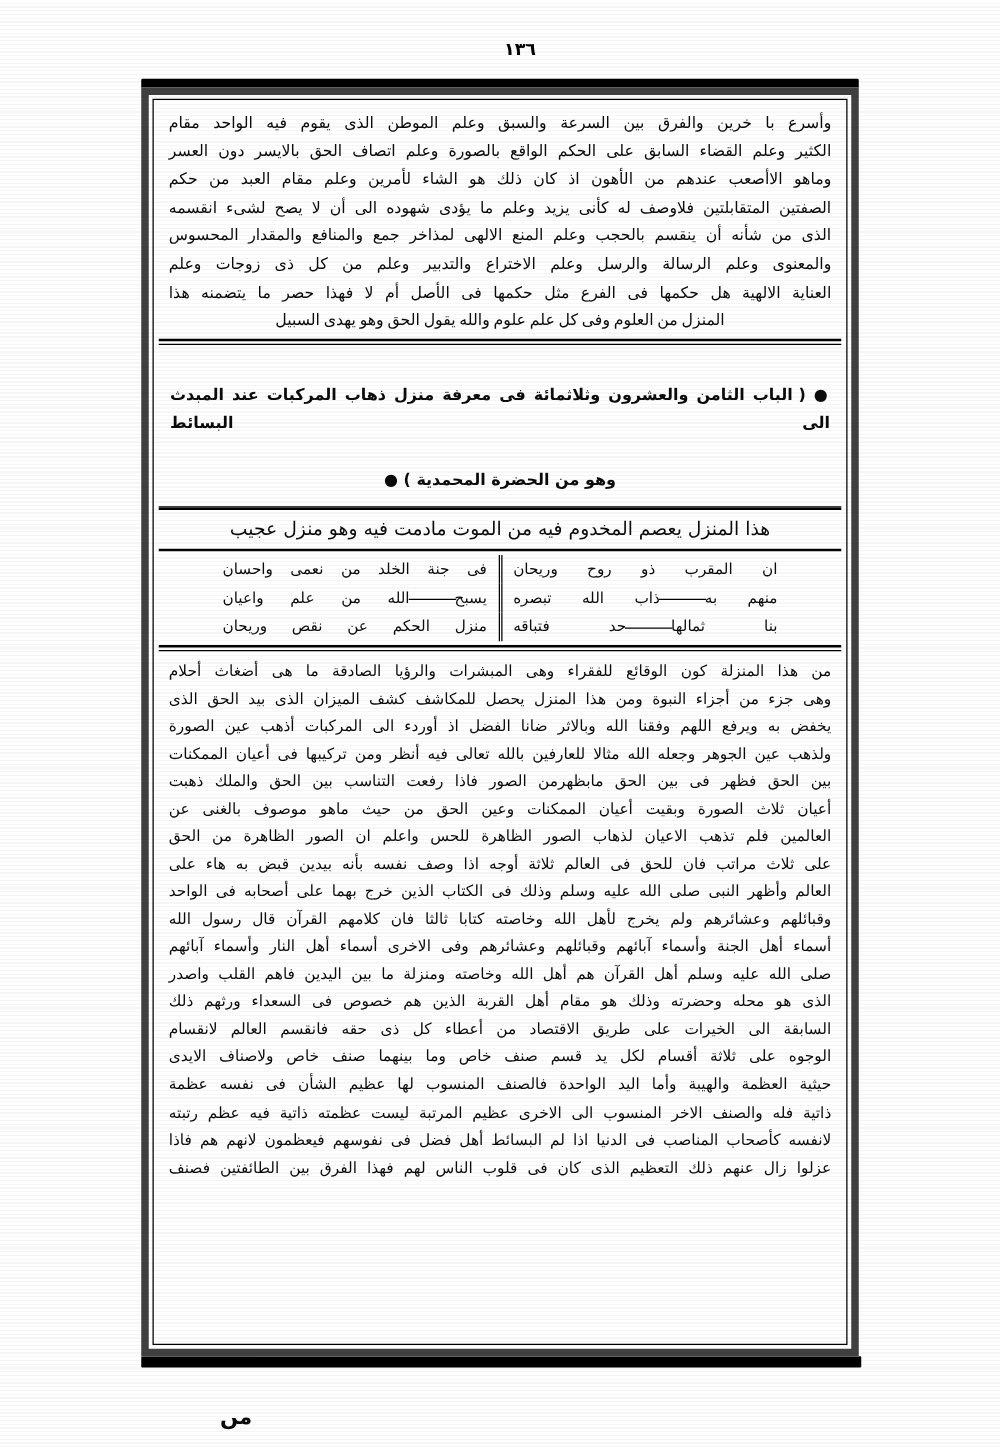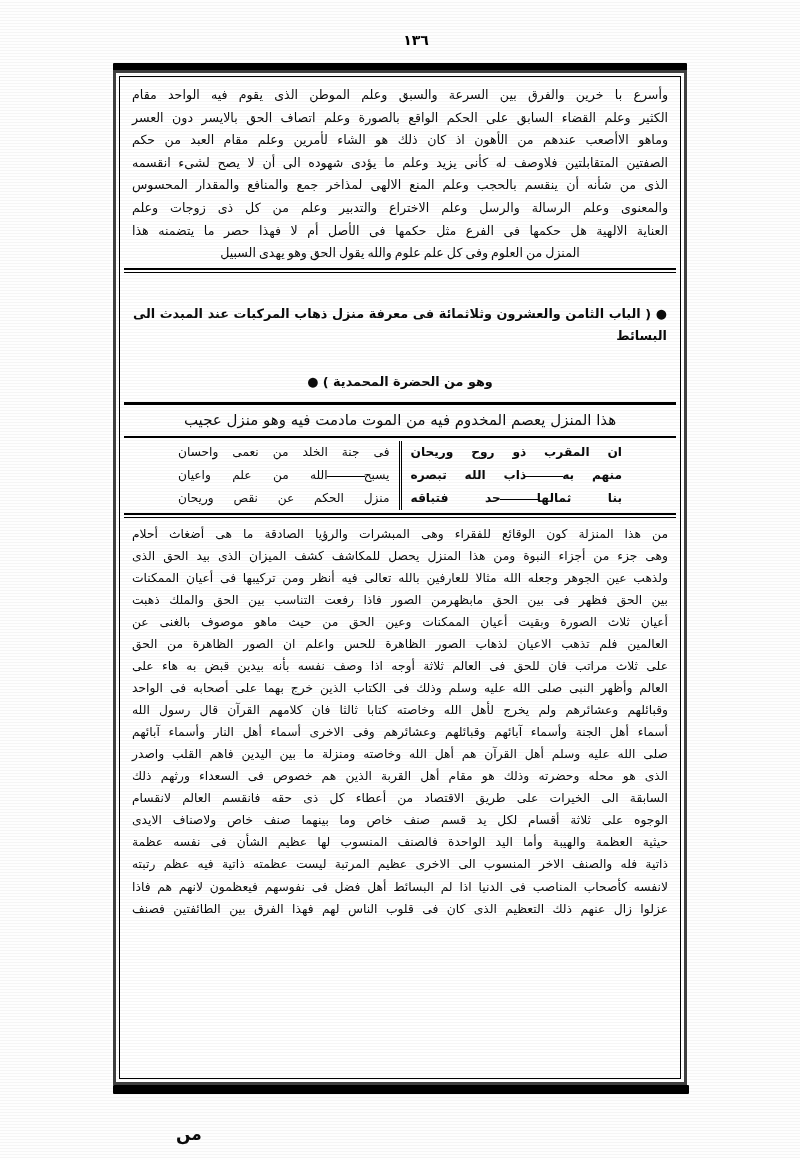--- a/index.html
+++ b/index.html
@@ -19,21 +19,21 @@
     text-align:center;
     font-size:14px;font-weight:bold;letter-spacing:1px;
     color:#000;
     padding-left:16px;
   }
 
   
   .frame{
     position:absolute;
     left:113px;top:70px;width:574px;height:1015px;
-    border:3px solid #404040;
+    border:6px solid #404040;
     background:#fff;
     box-sizing:border-box;
   }
   .frame:before{
     content:"";position:absolute;left:3px;top:3px;right:3px;bottom:3px;
     border:1px solid #000;pointer-events:none;
   }
   
   .slab-top{
     position:absolute;left:113px;top:63px;width:574px;height:8px;
@@ -105,21 +105,20 @@
   table.verse td{
     width:50%;
     padding:1px 9px;
     font-size:12.2px;line-height:21px;
     text-align:justify;text-align-last:justify;
     white-space:nowrap;
     direction:rtl;
   }
   table.verse td.right-col{
     border-left:3px double #000;
-    font-weight:bold;
   }
   table.verse .kashida{
     display:inline-block;
     border-bottom:1.6px solid #000;
     width:38px;height:9px;vertical-align:2px;margin:0 -1px;
   }
 
   
   .body-sec{
     flex:1;
@@ -211,20 +210,21 @@
           </table>
       </div>
 
       <div class="rule"></div>
       <div class="rule-thin"></div>
 
       <div class="body-sec">
         <div class="ar">
           <p>من هذا المنزلة كون الوقائع للفقراء وهى المبشرات والرؤيا الصادقة ما هى أضغاث أحلام</p>
           <p>وهى جزء من أجزاء النبوة ومن هذا المنزل يحصل للمكاشف كشف الميزان الذى بيد الحق الذى</p>
+          <p>يخفض به ويرفع اللهم وفقنا الله وبالاثر ضانا الفضل اذ أوردء الى المركبات أذهب عين الصورة</p>
           <p>ولذهب عين الجوهر وجعله الله مثالا للعارفين بالله تعالى فيه أنظر ومن تركيبها فى أعيان الممكنات</p>
           <p>بين الحق فظهر فى بين الحق مابظهرمن الصور فاذا رفعت التناسب بين الحق والملك ذهبت</p>
           <p>أعيان ثلاث الصورة وبقيت أعيان الممكنات وعين الحق من حيث ماهو موصوف بالغنى عن</p>
           <p>العالمين فلم تذهب الاعيان لذهاب الصور الظاهرة للحس واعلم ان الصور الظاهرة من الحق</p>
           <p>على ثلاث مراتب فان للحق فى العالم ثلاثة أوجه اذا وصف نفسه بأنه بيدين قبض به هاء على</p>
           <p>العالم وأظهر النبى صلى الله عليه وسلم وذلك فى الكتاب الذين خرج بهما على أصحابه فى الواحد</p>
           <p>وقبائلهم وعشائرهم ولم يخرج لأهل الله وخاصته كتابا ثالثا فان كلامهم القرآن قال رسول الله</p>
           <p>أسماء أهل الجنة وأسماء آبائهم وقبائلهم وعشائرهم وفى الاخرى أسماء أهل النار وأسماء آبائهم</p>
           <p>صلى الله عليه وسلم أهل القرآن هم أهل الله وخاصته ومنزلة ما بين اليدين فاهم القلب واصدر</p>
           <p>الذى هو محله وحضرته وذلك هو مقام أهل القربة الذين هم خصوص فى السعداء ورثهم ذلك</p>

